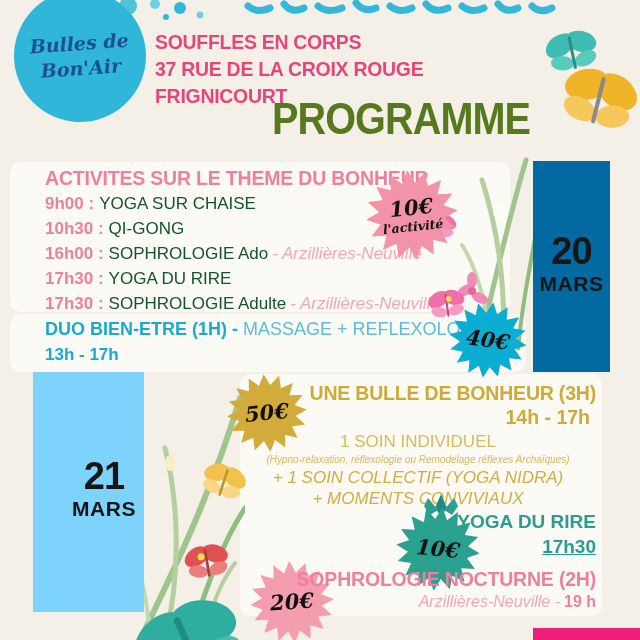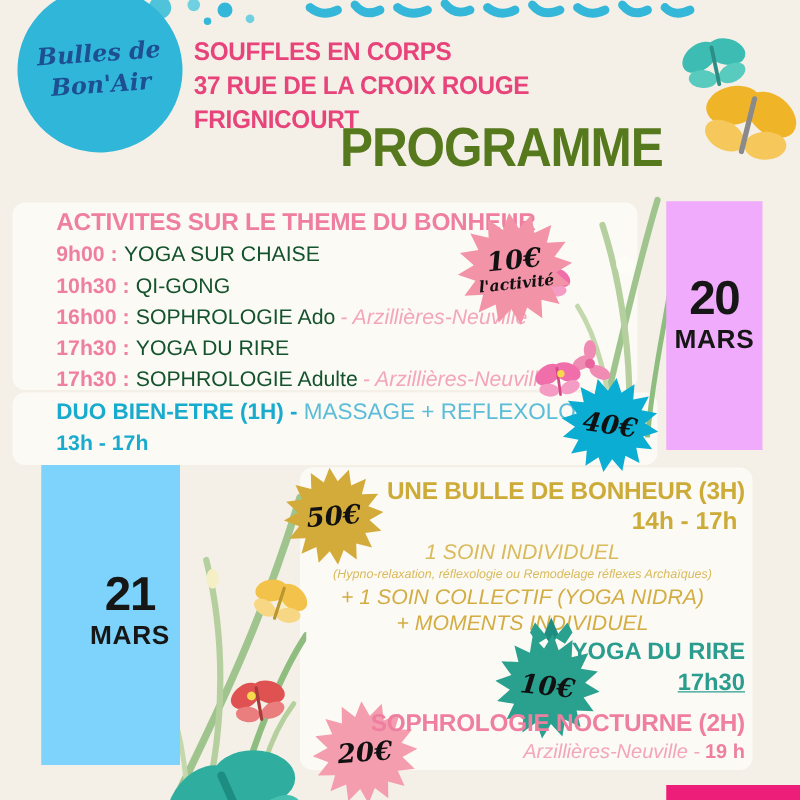--- a/index.html
+++ b/index.html
@@ -38,42 +38,42 @@
   .duo-block{position:absolute;left:45px;top:316px;z-index:4;white-space:nowrap;}
   .duo-line1{font-size:18px;line-height:26px;}
   .duo-line1 .b{color:#19abce;font-weight:bold;margin-right:5px;}
   .duo-line1 .r{color:#5cbdd8;}
   .duo-hours{color:#19abce;font-weight:bold;font-size:17px;line-height:26px;}
 
   
   .day-box{position:absolute;color:#161616;text-align:center;z-index:2;}
   .day-box .num{font-weight:bold;font-size:38px;line-height:40px;letter-spacing:-1px;}
   .day-box .mon{font-weight:bold;font-size:21px;line-height:26px;letter-spacing:.5px;}
-  .day-gold{left:533px;top:161px;width:77px;height:199px;background:#f0abfc;padding-top:0;}
+  .day-gold{left:533px;top:161px;width:77px;height:199px;background:#0369a1;padding-top:12px;}
   .day-gold .inner{padding-top:58px;}
   .day-teal{left:33px;top:372px;width:80px;height:240px;background:#7dd3fc;padding-left:31px;}
   .day-teal .inner{padding-top:84px;}
 
   
   .burst{position:absolute;display:flex;flex-direction:column;align-items:center;justify-content:center;
     z-index:5;color:#111;font-family:"DejaVu Serif",serif;font-style:italic;font-weight:bold;text-align:center;
     clip-path:polygon(100% 50%,85.3% 57%,96.2% 69.1%,79.9% 70%,85.4% 85.4%,70% 79.9%,69.1% 96.2%,57% 85.3%,50% 100%,43% 85.3%,30.9% 96.2%,30% 79.9%,14.6% 85.4%,20.1% 70%,3.8% 69.1%,14.7% 57%,0% 50%,14.7% 43%,3.8% 30.9%,20.1% 30%,14.6% 14.6%,30% 20.1%,30.9% 3.8%,43% 14.7%,50% 0%,57% 14.7%,69.1% 3.8%,70% 20.1%,85.4% 14.6%,79.9% 30%,96.2% 30.9%,85.3% 43%);}
   .burst .price{font-size:21px;line-height:22px;}
   .burst .sub{font-size:12.5px;line-height:15px;}
   .burst-activite{left:366px;top:170px;width:92px;height:90px;background:#f293a8;transform:rotate(-6deg);}
   .burst-40{left:449px;top:302px;width:78px;height:76px;background:#0cadd2;transform:rotate(8deg);}
   .burst-50{left:227px;top:374px;width:80px;height:78px;background:#d3ab3a;transform:rotate(-5deg);}
   .burst-10g{left:396px;top:507px;width:84px;height:84px;background:#2aa18e;transform:rotate(6deg);}
   .burst-20{left:250px;top:561px;width:84px;height:82px;background:#f49dae;transform:rotate(-4deg);}
 
   
   .bulle-block{position:absolute;left:240px;top:381px;width:356px;z-index:4;}
   .bulle-title{text-align:right;color:#cdab38;font-weight:bold;font-size:19.5px;line-height:24px;letter-spacing:-0.2px;}
   .bulle-hours{text-align:right;color:#cdab38;font-weight:bold;font-size:19.5px;line-height:25px;padding-right:6px;}
-  .bulle-l1{text-align:center;color:#d9ba5c;font-size:17px;line-height:23px;font-style:italic;}
+  .bulle-l1{text-align:center;color:#d9ba5c;font-size:17px;line-height:23px;}
   .bulle-l2{text-align:center;color:#d9ba5c;font-style:italic;font-size:10px;line-height:14px;}
   .bulle-l3,.bulle-l4{text-align:center;color:#d3ad44;font-style:italic;font-size:17px;line-height:21px;}
 
   
   .yoga-block{position:absolute;left:300px;top:509px;width:296px;text-align:right;z-index:6;}
   .yoga-title{color:#2a9d8f;font-weight:bold;font-size:19px;line-height:25px;}
   .yoga-time{color:#2a9d8f;font-weight:bold;font-size:19px;line-height:25px;text-decoration:underline;}
 
   
   .sophro-block{position:absolute;left:240px;top:567px;width:356px;text-align:right;z-index:6;}
@@ -256,21 +256,21 @@
 
   <div class="burst burst-50">
     <div class="price">50€</div>
   </div>
   <div class="bulle-block">
     <div class="bulle-title">UNE BULLE DE BONHEUR (3H)</div>
     <div class="bulle-hours">14h - 17h</div>
     <div class="bulle-l1">1 SOIN INDIVIDUEL</div>
     <div class="bulle-l2">(Hypno-relaxation, réflexologie ou Remodelage réflexes Archaïques)</div>
     <div class="bulle-l3">+ 1 SOIN COLLECTIF (YOGA NIDRA)</div>
-    <div class="bulle-l4">+ MOMENTS INDIVIDUEL</div>
+    <div class="bulle-l4">+ MOMENTS CONVIVIAUX</div>
   </div>
 
   <svg class="deco front" style="left:420px;top:492px;width:42px;height:26px;" viewBox="0 0 42 26">
     <path d="M21 2 L27 16 L21 24 L15 16 Z" fill="#1c8d80"></path>
     <path d="M8 6 L18 18 L10 23 L4 14 Z" fill="#2aa18e"></path>
     <path d="M34 6 L24 18 L32 23 L38 14 Z" fill="#2aa18e"></path>
   </svg>
 
   <div class="burst burst-10g">
     <div class="price">10€</div>

